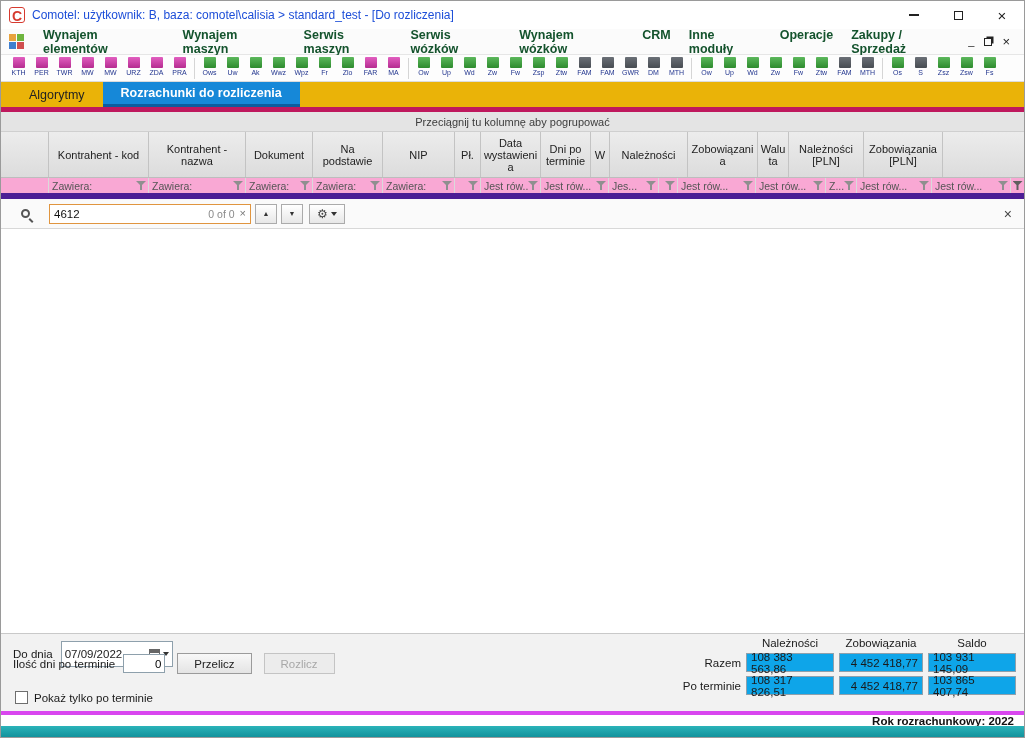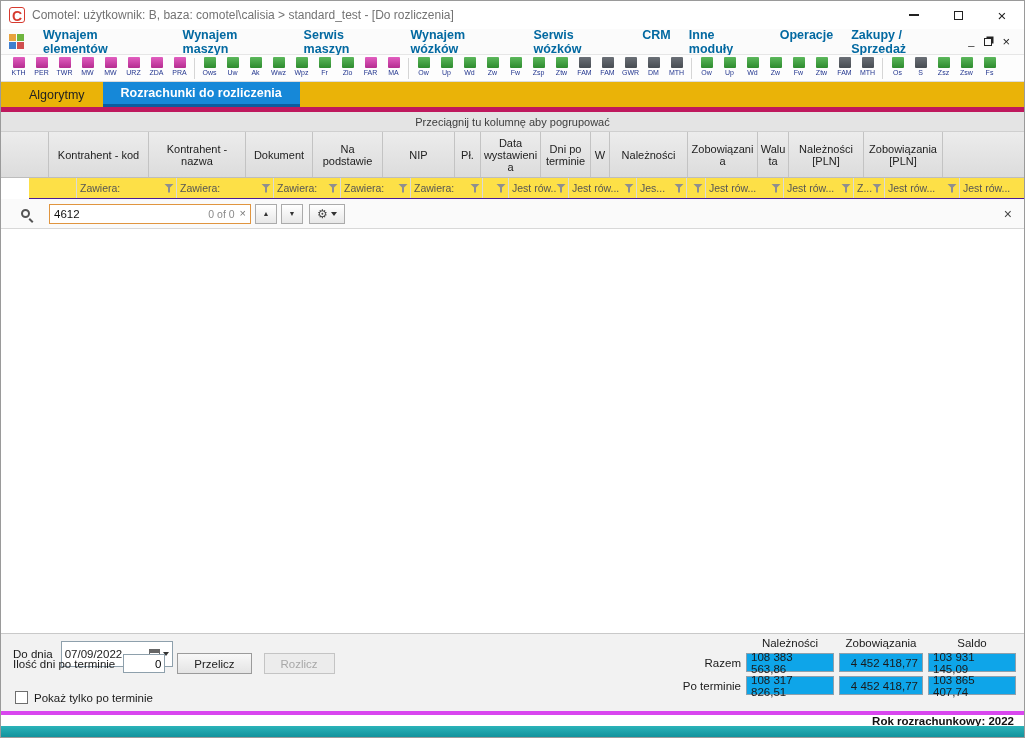--- a/index.html
+++ b/index.html
@@ -2,32 +2,32 @@
 <html><head>
 <meta charset="utf-8">
 <style>
   * { margin:0; padding:0; box-sizing:border-box; }
   html,body { width:1025px; height:738px; overflow:hidden; font-family:"Liberation Sans", sans-serif; background:#fff; }
   .window { width:1025px; height:738px; display:flex; flex-direction:column; border:1px solid #9a9a9a; background:#fff; }
 
   
   .titlebar { height:28px; flex:0 0 28px; display:flex; align-items:center; padding-left:8px; background:#fff; }
   .app-logo { width:16px; height:16px; border-radius:3px; background:#fff; color:#d63a2f; font-weight:bold; font-size:14px; line-height:16px; text-align:center; margin-right:7px; border:1px solid #d63a2f; }
-  .title-text { font-size:12px; color:#737373; }
+  .title-text { font-size:12px; color:#1d4ed8; }
   .win-controls { margin-left:auto; display:flex; height:100%; }
   .wc { width:44px; height:100%; display:flex; align-items:center; justify-content:center; color:#222; }
   .ic-min { width:10px; height:1.5px; background:#222; }
   .ic-max { width:9px; height:9px; border:1.2px solid #222; }
   .ic-close { font-size:15px; line-height:1; }
 
   
   .menubar { height:26px; flex:0 0 26px; display:flex; align-items:center; background:#fbfbfb; border-bottom:1px solid #e6e6e6; padding:0 8px; }
   .menu-logo { width:15px; height:15px; display:grid; grid-template-columns:7px 7px; grid-template-rows:7px 7px; gap:1px; margin-right:10px; }
   .menu-logo span { display:block; }
-  .menu-item { font-size:12.5px; font-weight:600; color:#0369a1; padding:0 9px; height:100%; display:flex; align-items:center; }
+  .menu-item { font-size:12.5px; font-weight:600; color:#14532d; padding:0 9px; height:100%; display:flex; align-items:center; }
   .mdi-controls { margin-left:auto; display:flex; align-items:center; gap:10px; padding-right:6px; color:#222; }
   .mdi-controls .m { font-size:11px; line-height:1; }
   .mdi-restore { width:8px; height:8px; border:1.2px solid #222; box-shadow:2px -2px 0 -0.5px #222; }
 
   
   .toolbar { height:27px; flex:0 0 27px; display:flex; align-items:flex-start; background:#fdfdfd; border-bottom:1px solid #dcdcdc; padding:1px 4px 0 6px; overflow:hidden; }
   .tb-item { width:23px; display:flex; flex-direction:column; align-items:center; cursor:default; }
   .tb-ic { width:12px; height:11px; margin-top:1px; border-radius:1px; }
   .tb-ic-magenta { background:linear-gradient(#e25ec0,#b52d90); }
   .tb-ic-green { background:linear-gradient(#5cb85c,#2e8b2e); }
@@ -44,21 +44,21 @@
   .group-panel { height:20px; flex:0 0 20px; background:#e4e4e4; border-bottom:1px solid #cfcfcf; display:flex; align-items:center; justify-content:center; font-size:11px; color:#3c3c3c; }
 
   
   .header-row { height:46px; flex:0 0 46px; display:flex; background:linear-gradient(#ececec,#dcdcdc); border-bottom:1px solid #bdbdbd; }
   .indicator-cell { width:48px; flex:0 0 48px; border-right:1px solid #c3c3c3; }
   .hdr-cols, .flt-cols { display:flex; }
   .col-h { border-right:1px solid #c3c3c3; display:flex; align-items:center; justify-content:center; text-align:center; font-size:11px; color:#222; padding:0 2px; overflow:hidden; word-break:break-word; line-height:12px; }
   .right-strip { flex:1; }
 
   
-  .filter-row { height:21px; flex:0 0 21px; display:flex; background:#fde047; border-bottom:1px solid #4c1d95;margin-left:28px; }
+  .filter-row { height:21px; flex:0 0 21px; display:flex; background:#f9a8d4; border-bottom:6px solid #4c1d95; }
   .col-f { border-right:1px solid #dadada; display:flex; align-items:center; justify-content:space-between; font-size:10.5px; color:#555; padding:0 2px 0 3px; overflow:hidden; }
   .f-txt { white-space:nowrap; overflow:hidden; }
   .funnel { width:10px; height:9px; flex:0 0 10px; background:#8f8f8f; clip-path:polygon(0 0,100% 0,60% 45%,60% 100%,40% 100%,40% 45%); }
   .right-strip.flt { display:flex; align-items:center; justify-content:center; }
 
   
   .search-row { height:30px; flex:0 0 30px; display:flex; align-items:center; background:#fafafa; border-bottom:1px solid #d8d8d8; }
   .search-ind { width:48px; flex:0 0 48px; display:flex; align-items:center; justify-content:center; }
   .magnifier { width:9px; height:9px; border:2px solid #555; border-radius:50%; position:relative; }
   .magnifier::after { content:""; position:absolute; width:2px; height:5px; background:#555; left:7px; top:7px; transform:rotate(-45deg); }
@@ -125,22 +125,22 @@
     <div class="menu-logo">
       <span style="background:#e8a33d"></span>
       <span style="background:#6fb53f"></span>
       <span style="background:#3f7fd0"></span>
       <span style="background:#d04f4f"></span>
     </div>
     <div id="menu-items" style="display: flex;">
         <div class="menu-item">Wynajem elementów</div>
         <div class="menu-item">Wynajem maszyn</div>
         <div class="menu-item">Serwis maszyn</div>
+        <div class="menu-item">Serwis wózków</div>
         <div class="menu-item">Wynajem wózków</div>
-        <div class="menu-item">Serwis wózków</div>
         <div class="menu-item">CRM</div>
         <div class="menu-item">Inne moduły</div>
         <div class="menu-item">Operacje</div>
         <div class="menu-item">Zakupy / Sprzedaż</div>
       </div>
     <div class="mdi-controls">
       <span class="m">_</span>
       <span class="mdi-restore"></span>
       <span class="m" style="font-size:13px;">×</span>
     </div>

